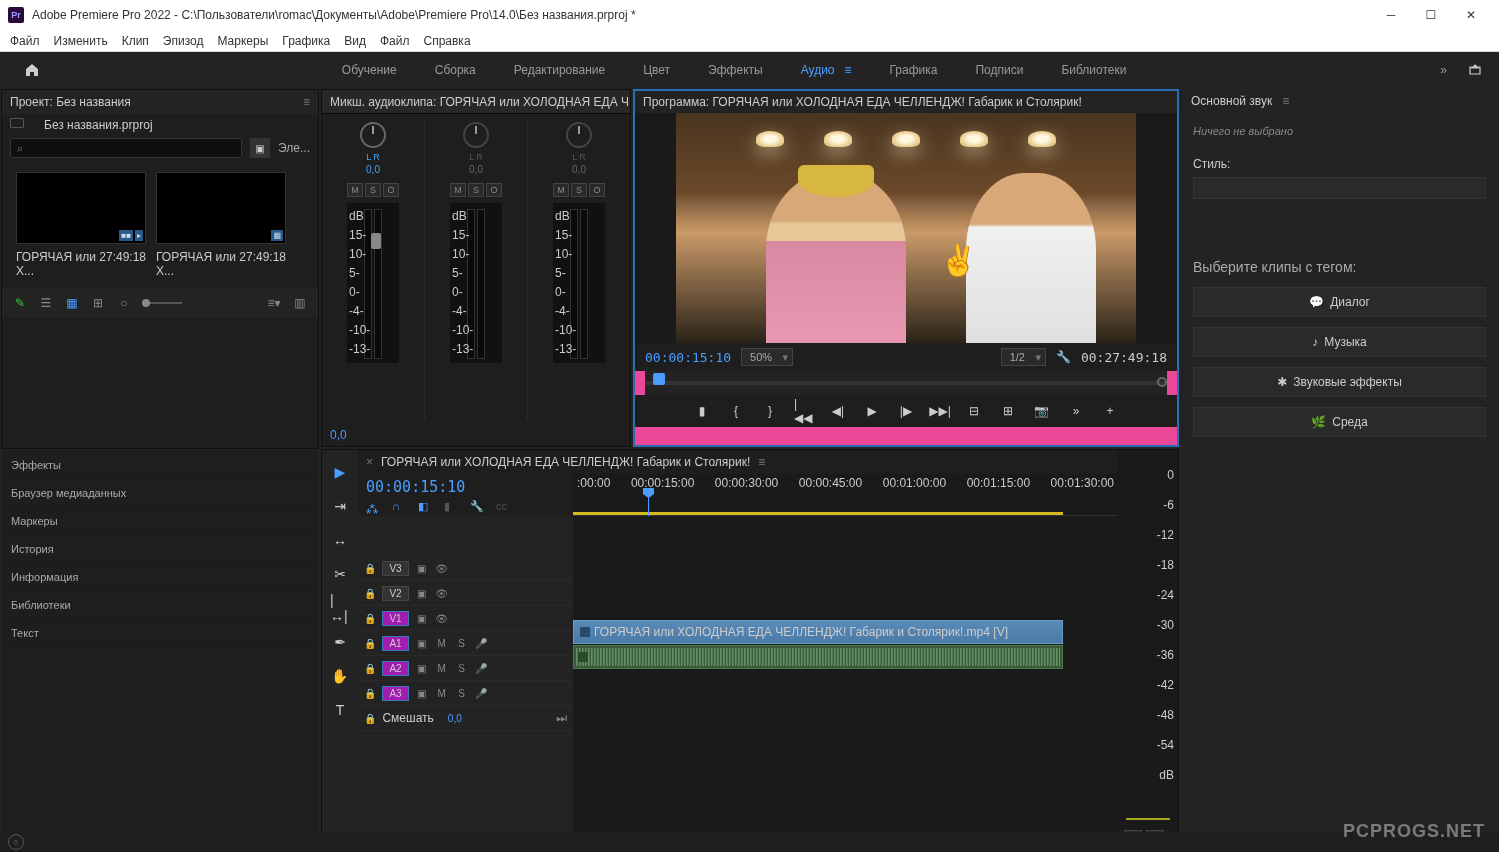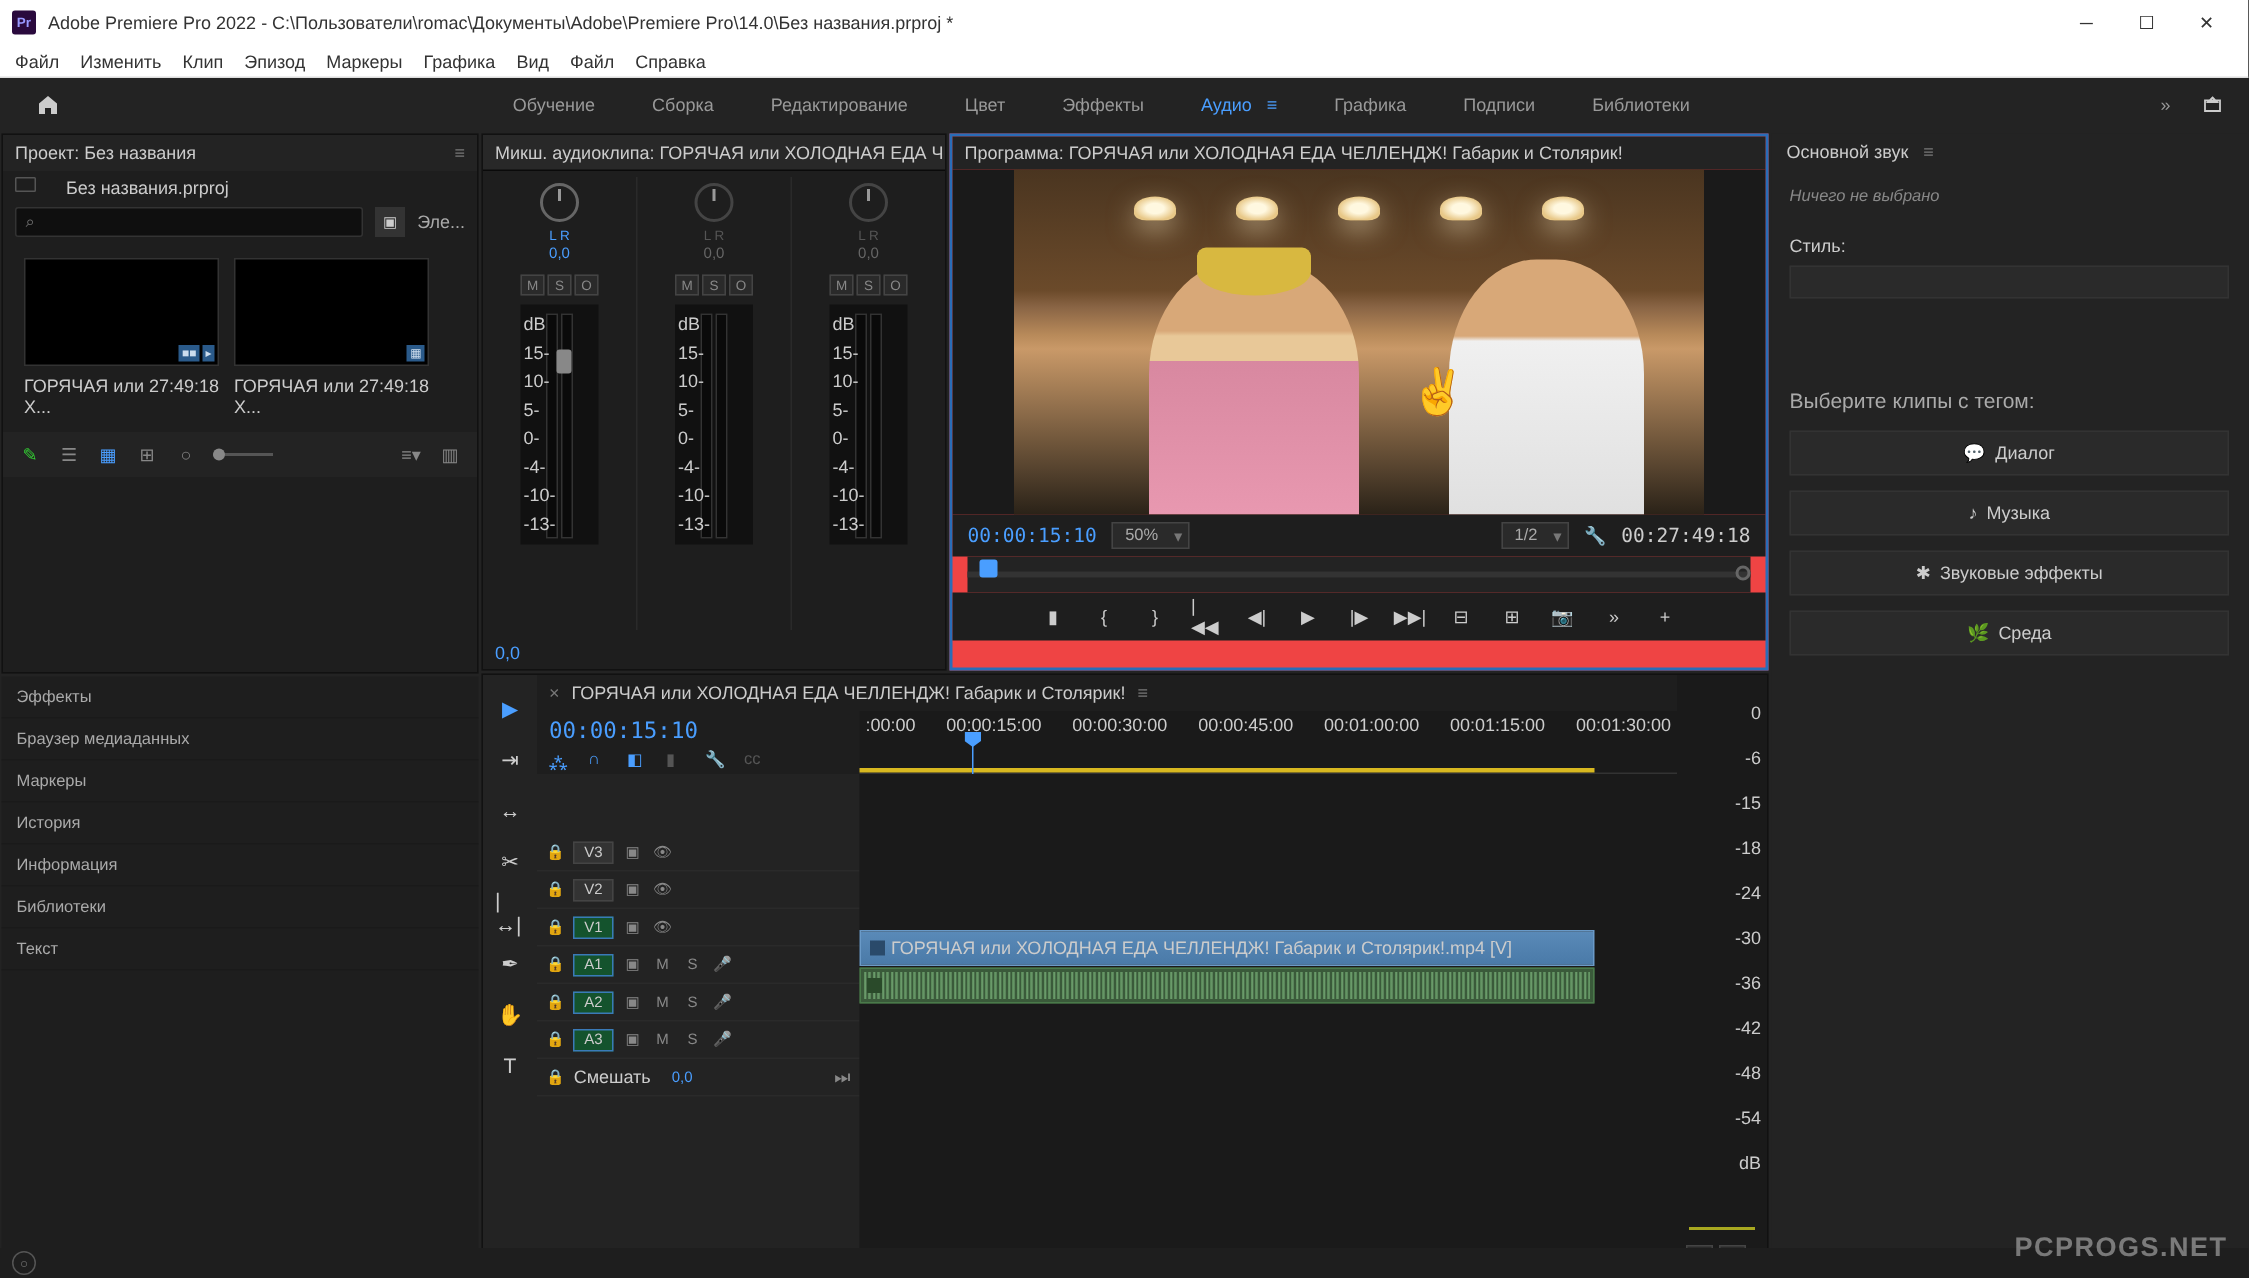--- a/index.html
+++ b/index.html
@@ -62,21 +62,21 @@
 .meter{width:52px;height:160px;background:#111;position:relative;display:flex;justify-content:center;gap:2px;padding-top:6px}
 .meter .scale{position:absolute;left:2px;top:4px;font-size:8px;color:#666;line-height:19px}
 .meter .bar{width:8px;height:150px;background:#0a0a0a;border:1px solid #333}
 .meter .fader{position:absolute;left:24px;top:30px;width:10px;height:16px;background:#888;border-radius:2px}
 .mixer-foot{padding:4px 8px;display:flex;align-items:center;font-size:10px}
 .mixer-foot .vals{color:#4a9eff;margin-right:12px}
 .mixer-foot-labels{display:flex;padding:4px 4px}
 .mixer-foot-labels .cell{flex:1;display:flex;align-items:center;gap:6px;font-size:10px}
 .mixer-foot-labels .lbl{color:#888}
 .mixer-foot-labels .box{background:#333;border:1px solid #444;padding:2px 12px;font-size:10px}
-.program{flex:1;border:2px solid #2a6db8;margin:1px;background:#ef4444}
+.program{flex:1;border:2px solid #2a6db8;margin:1px;background:#ec4899}
 .prog-hdr{height:22px;padding:0 8px;display:flex;align-items:center;font-size:11px;color:#aaa;background:#232323}
 .prog-vid{height:230px;display:flex;align-items:center;justify-content:center;background:#1a1a1a}
 .prog-vid .frame{width:460px;height:230px;background:linear-gradient(180deg,#4a3520 0%,#6b4a2a 35%,#8a6545 40%,#b88a5a 48%,#c99968 52%,#2a2218 100%);position:relative;overflow:hidden}
 .prog-vid .lights{position:absolute;top:18px;left:0;right:0;height:30px;display:flex;justify-content:space-around;padding:0 60px}
 .prog-vid .light{width:28px;height:16px;background:radial-gradient(ellipse,#fff8e0 30%,#e8c888 70%);border-radius:50% 50% 30% 30%;box-shadow:0 6px 18px rgba(255,240,200,.5)}
 .prog-vid .p{position:absolute;bottom:0}
 .prog-vid .p1{left:90px;width:140px;height:170px;background:linear-gradient(180deg,#d8a878 0%,#d8a878 28%,#e8c898 30%,#e8c898 40%,#d888a0 40%,#e898b0 100%);border-radius:45% 45% 0 0}
 .prog-vid .p1::before{content:'';position:absolute;top:-8px;left:32px;width:76px;height:32px;background:#d8b840;border-radius:6px 6px 50% 50%}
 .prog-vid .p2{right:40px;width:130px;height:170px;background:linear-gradient(180deg,#d8a878 0%,#d8a878 30%,#f0f0f0 32%,#e0e0e0 100%);border-radius:45% 45% 0 0}
 .prog-vid .p2::after{content:'✌';position:absolute;left:-26px;top:70px;font-size:30px;color:#d8a878}
@@ -109,21 +109,21 @@
 .tl-ruler .yellow{position:absolute;bottom:0;left:0;width:490px;height:3px;background:#d8b820}
 .tl-ruler .red{position:absolute;bottom:0;left:490px;right:90px;height:3px;background:#b82020}
 .tl-ruler .ph{position:absolute;left:75px;top:14px;width:1px;height:400px;background:#4a9eff}
 .tl-ruler .ph::before{content:'';position:absolute;top:0;left:-5px;width:11px;height:10px;background:#4a9eff;clip-path:polygon(0 0,100% 0,100% 60%,50% 100%,0 60%)}
 .tl-tracks{flex:1;display:flex;position:relative;overflow:hidden}
 .tl-head{width:215px;background:#232323}
 .tl-content{flex:1;background:#1a1a1a;position:relative}
 .trk{height:25px;display:flex;align-items:center;border-bottom:1px solid #2a2a2a;padding:0 6px;gap:6px}
 .trk .lock{color:#666;font-size:10px}
 .trk .lbl{font-size:10px;background:#333;padding:1px 6px;border:1px solid #444}
-.trk .lbl.blue{background:#14532d;border-color:#3a7ab8}
+.trk .lbl.blue{background:#a21caf;border-color:#3a7ab8}
 .trk .ico{color:#888;font-size:10px;width:14px;text-align:center}
 .trk.mix{color:#888}
 .trk.mix .val{color:#4a9eff;margin-left:8px}
 .clip-v{position:absolute;left:0;top:104px;width:490px;height:24px;background:linear-gradient(180deg,#5a8ab8 0%,#4a7aa8 100%);border:1px solid #6a9ac8;display:flex;align-items:center;padding:0 6px;font-size:10px;color:#e8f0f8}
 .clip-v .dot{width:10px;height:10px;background:#2a4a6a;margin-right:4px}
 .clip-a{position:absolute;left:0;top:129px;width:490px;height:24px;background:#3a5a3a;border:1px solid #4a7a4a}
 .clip-a .wave{position:absolute;inset:2px;background:repeating-linear-gradient(90deg,#5a8a5a 0px,#6a9a6a 1px,#3a5a3a 2px,#3a5a3a 3px)}
 .clip-a .dot{position:absolute;left:4px;top:6px;width:10px;height:10px;background:#2a4a2a}
 .tl-scroll{height:18px;background:#232323;display:flex;align-items:center;padding:0 10px}
 .tl-scroll .bar{flex:1;height:8px;background:#333;border-radius:4px;position:relative}
@@ -518,21 +518,21 @@
             <div class="bar">
               <div class="thumb"></div>
             </div>
             <span style="color:#666;margin-left:6px">○</span>
           </div>
       </div>
       <div class="master-meter">
         <div class="scale">
           <div>0</div>
             <div>-6</div>
-            <div>-15</div>
+            <div>-12</div>
             <div>-18</div>
             <div>-24</div>
             <div>-30</div>
             <div>-36</div>
             <div>-42</div>
             <div>-48</div>
             <div>-54</div>
             <div>dB</div>
         </div>
         <div class="btm"></div>

